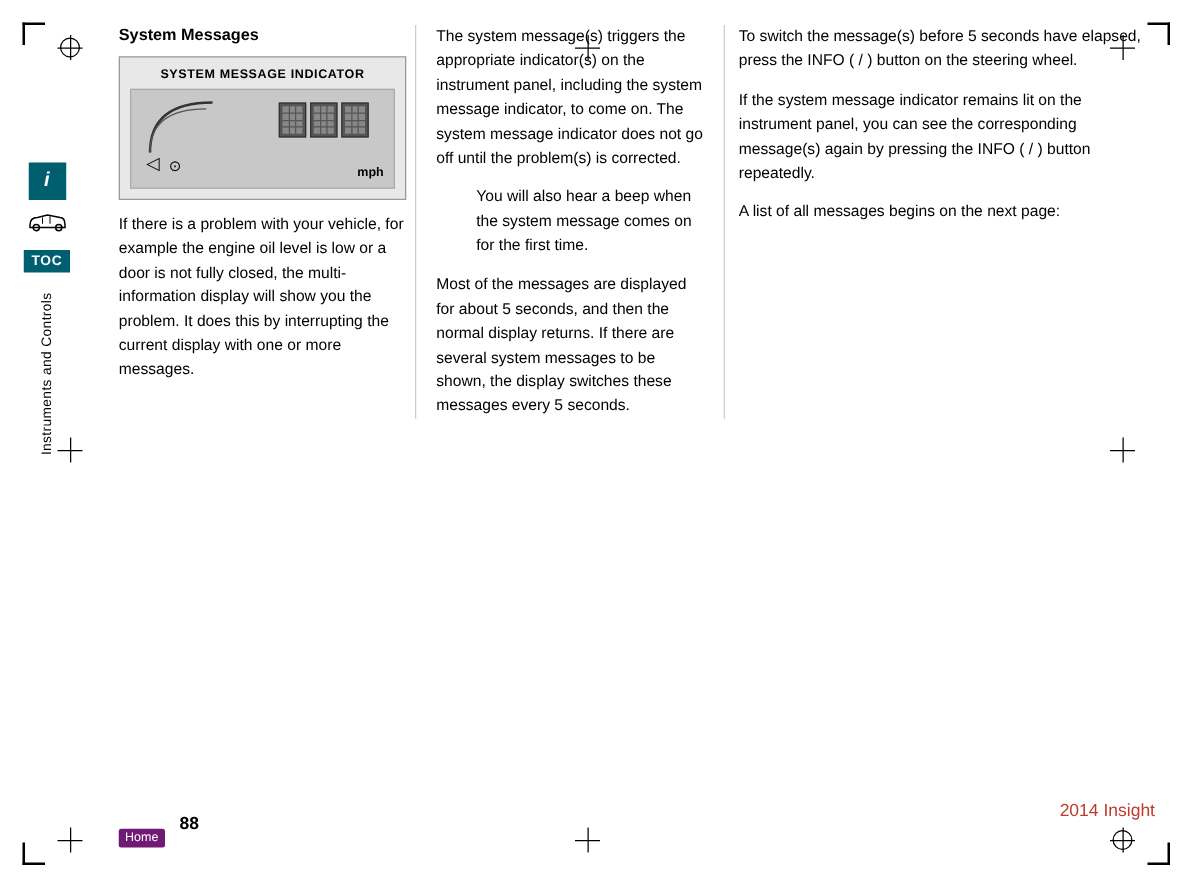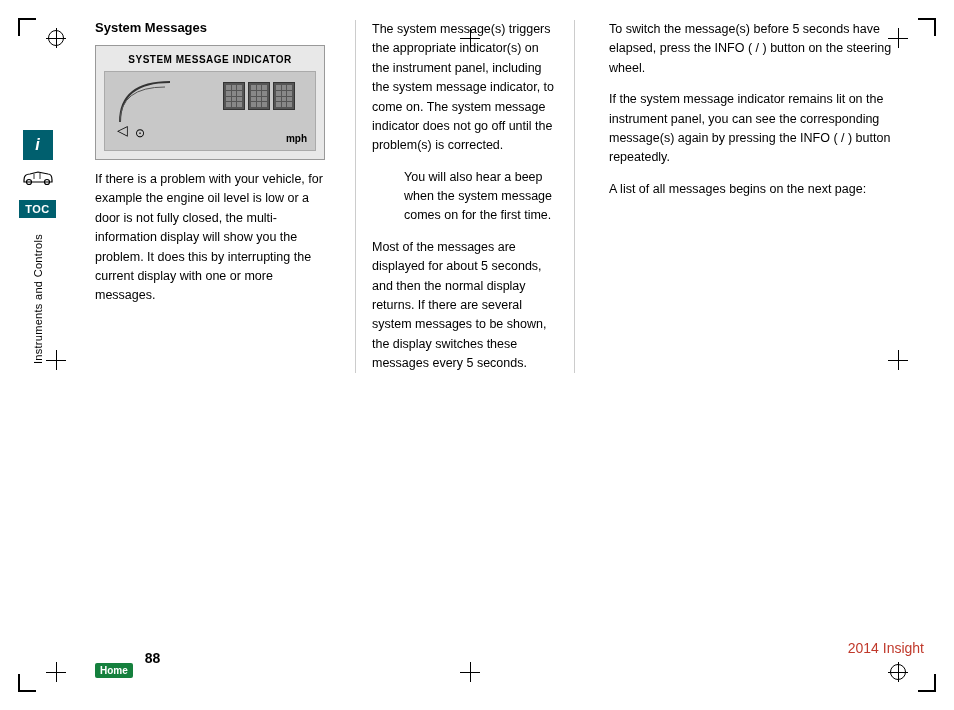--- a/index.html
+++ b/index.html
@@ -128,30 +128,30 @@
 
     .page-title {
       font-size: 20px;
       font-weight: bold;
       font-family: Arial, Helvetica, sans-serif;
     }
 
     
     .columns {
       display: flex;
-      gap: 30px;
+      gap: 7px;
     }
 
     .col-left {
       width: 230px;
       flex-shrink: 0;
     }
 
     .col-mid {
-      width: 220px;
+      width: 248px;
       flex-shrink: 0;
       border-left: 1px solid #ccc;
       border-right: 1px solid #ccc;
       padding: 0 16px;
     }
 
     .col-right {
       flex: 1;
       padding-left: 4px;
     }
@@ -238,27 +238,27 @@
       position: absolute;
       bottom: 32px;
       left: 75px;
       right: 0;
       display: flex;
       align-items: center;
       padding: 0 30px 0 20px;
     }
 
     .home-badge {
-      background: #15803d;
+      background: #701a75;
       color: #fff;
       font-size: 10px;
       padding: 2px 5px;
       border-radius: 2px;
       margin-right: 12px;
-      font-weight: bold;
+      font-weight: normal;
       margin-top: 45px;
     }
 
     .page-number {
       font-size: 14px;
       font-weight: bold;
       margin-top: 20px;
     }
 
     .footer-title {

